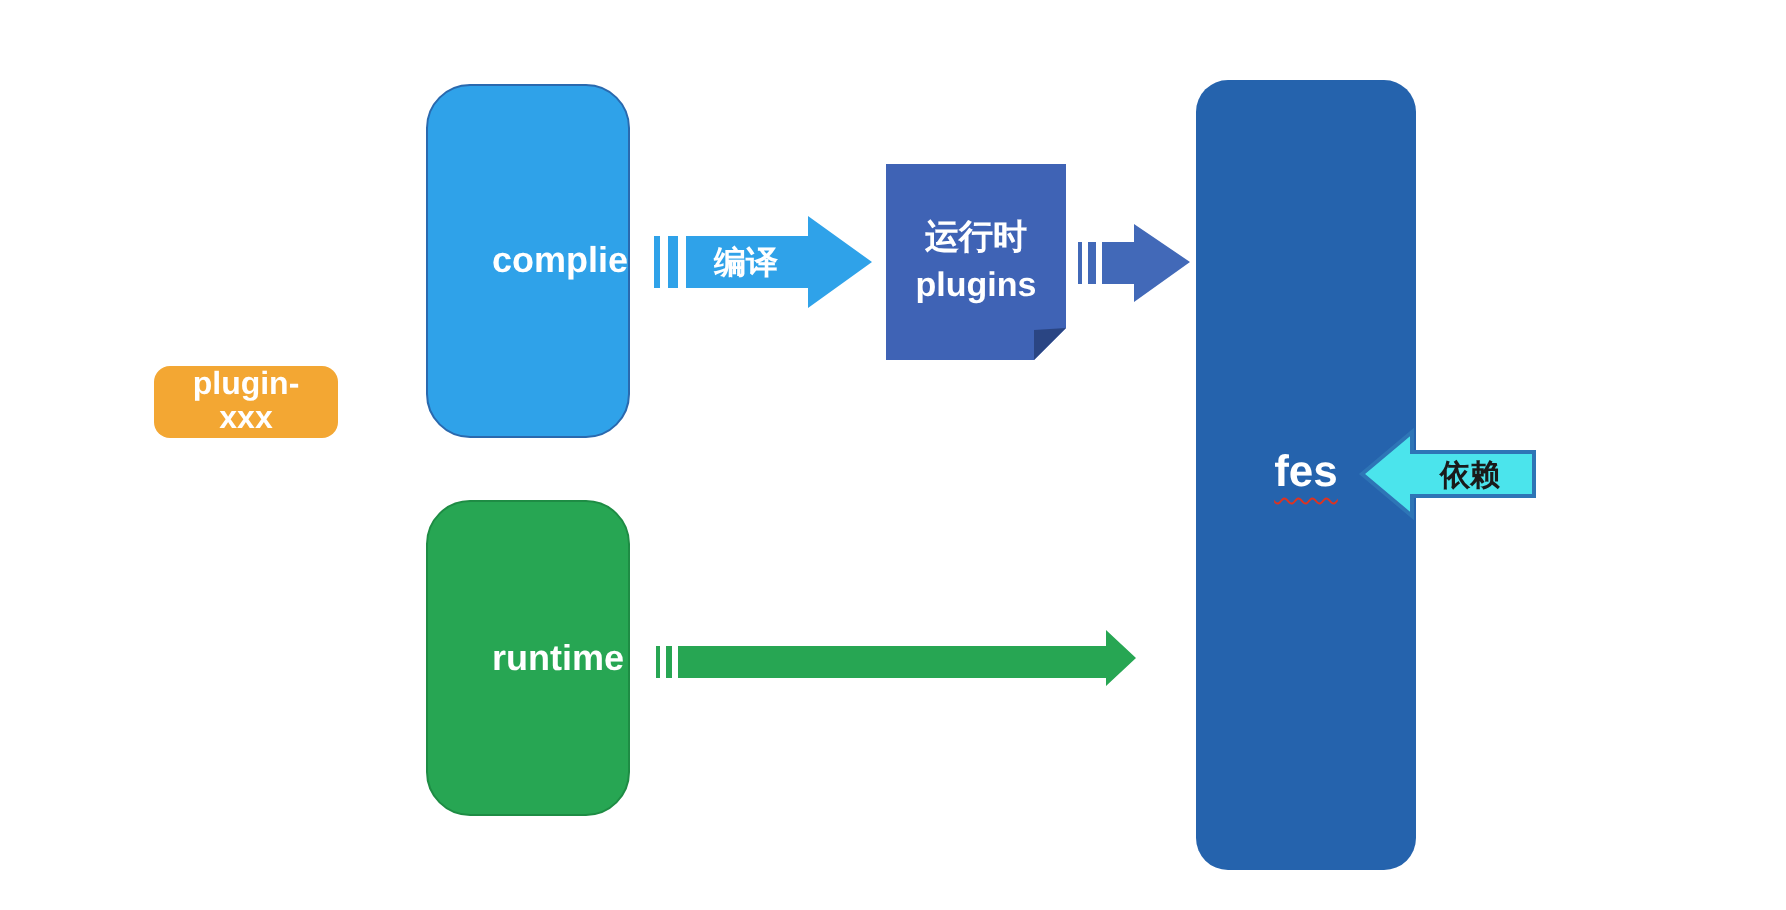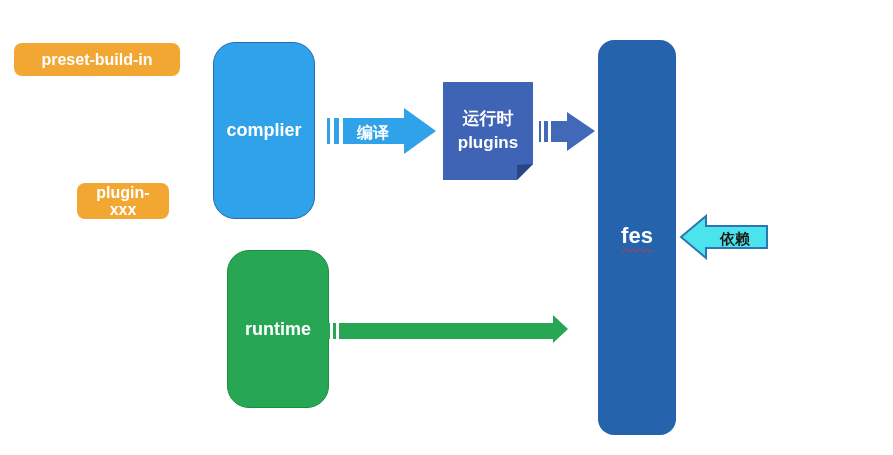--- a/index.html
+++ b/index.html
@@ -10,29 +10,29 @@
     position:absolute;background:var(--orange);color:var(--text-light);
     border-radius:8px;display:flex;flex-direction:column;align-items:center;justify-content:center;
     font-size:16px;font-weight:bold;line-height:17px;text-align:center;
   }
   .badge-1{left:14px;top:43px;width:166px;height:33px;}
   .badge-2{left:80px;top:89px;width:98px;height:31px;}
   .badge-3{left:80px;top:138px;width:98px;height:31px;}
   .badge-4{left:77px;top:183px;width:92px;height:36px;}
 
   .bignode{
-    position:absolute;display:flex;align-items:center;justify-content:center;
-    color:var(--text-light);font-size:18px;font-weight:bold;
+    position:absolute;display:flex;align-items:center;justify-content:flex-start;
+    color:var(--text-light);font-size:18px;font-weight:bold;padding-left:32px;
   }
   .complier{
     left:213px;top:42px;width:102px;height:177px;border-radius:22px;
     background:var(--light-blue);border:1.5px solid var(--light-blue-border);box-sizing:border-box;
   }
   .runtime{
-    left:227px;top:250px;width:102px;height:158px;border-radius:22px;
+    left:213px;top:250px;width:102px;height:158px;border-radius:22px;
     background:var(--green);border:1px solid var(--green-border);box-sizing:border-box;
   }
   .fes{
     left:598px;top:40px;width:78px;height:395px;border-radius:16px;
     background:var(--dark-blue);
   }
   .fes-label{
     position:absolute;left:0;top:183px;width:100%;text-align:center;
     color:var(--text-light);font-size:22px;font-weight:bold;
     text-decoration:underline;text-decoration-style:wavy;
@@ -57,23 +57,20 @@
   .green-arrow{left:328px;top:315px;}
   .depends-arrow{left:679px;top:214px;}
 
   svg text{font-family:"Liberation Sans", sans-serif;font-weight:bold;}
 </style>
 </head>
 <body>
 
 <div class="canvas">
 
-  <div class="badge badge-1">
-    <span>preset-build-in</span>
-  </div>
   <div class="badge badge-4">
     <span>plugin-</span>
     <span>xxx</span>
   </div>
 
   <div class="bignode complier">
     <span>complier</span>
   </div>
 
   <svg class="arrow-svg compile-arrow" width="110" height="47" viewBox="0 0 110 47">

